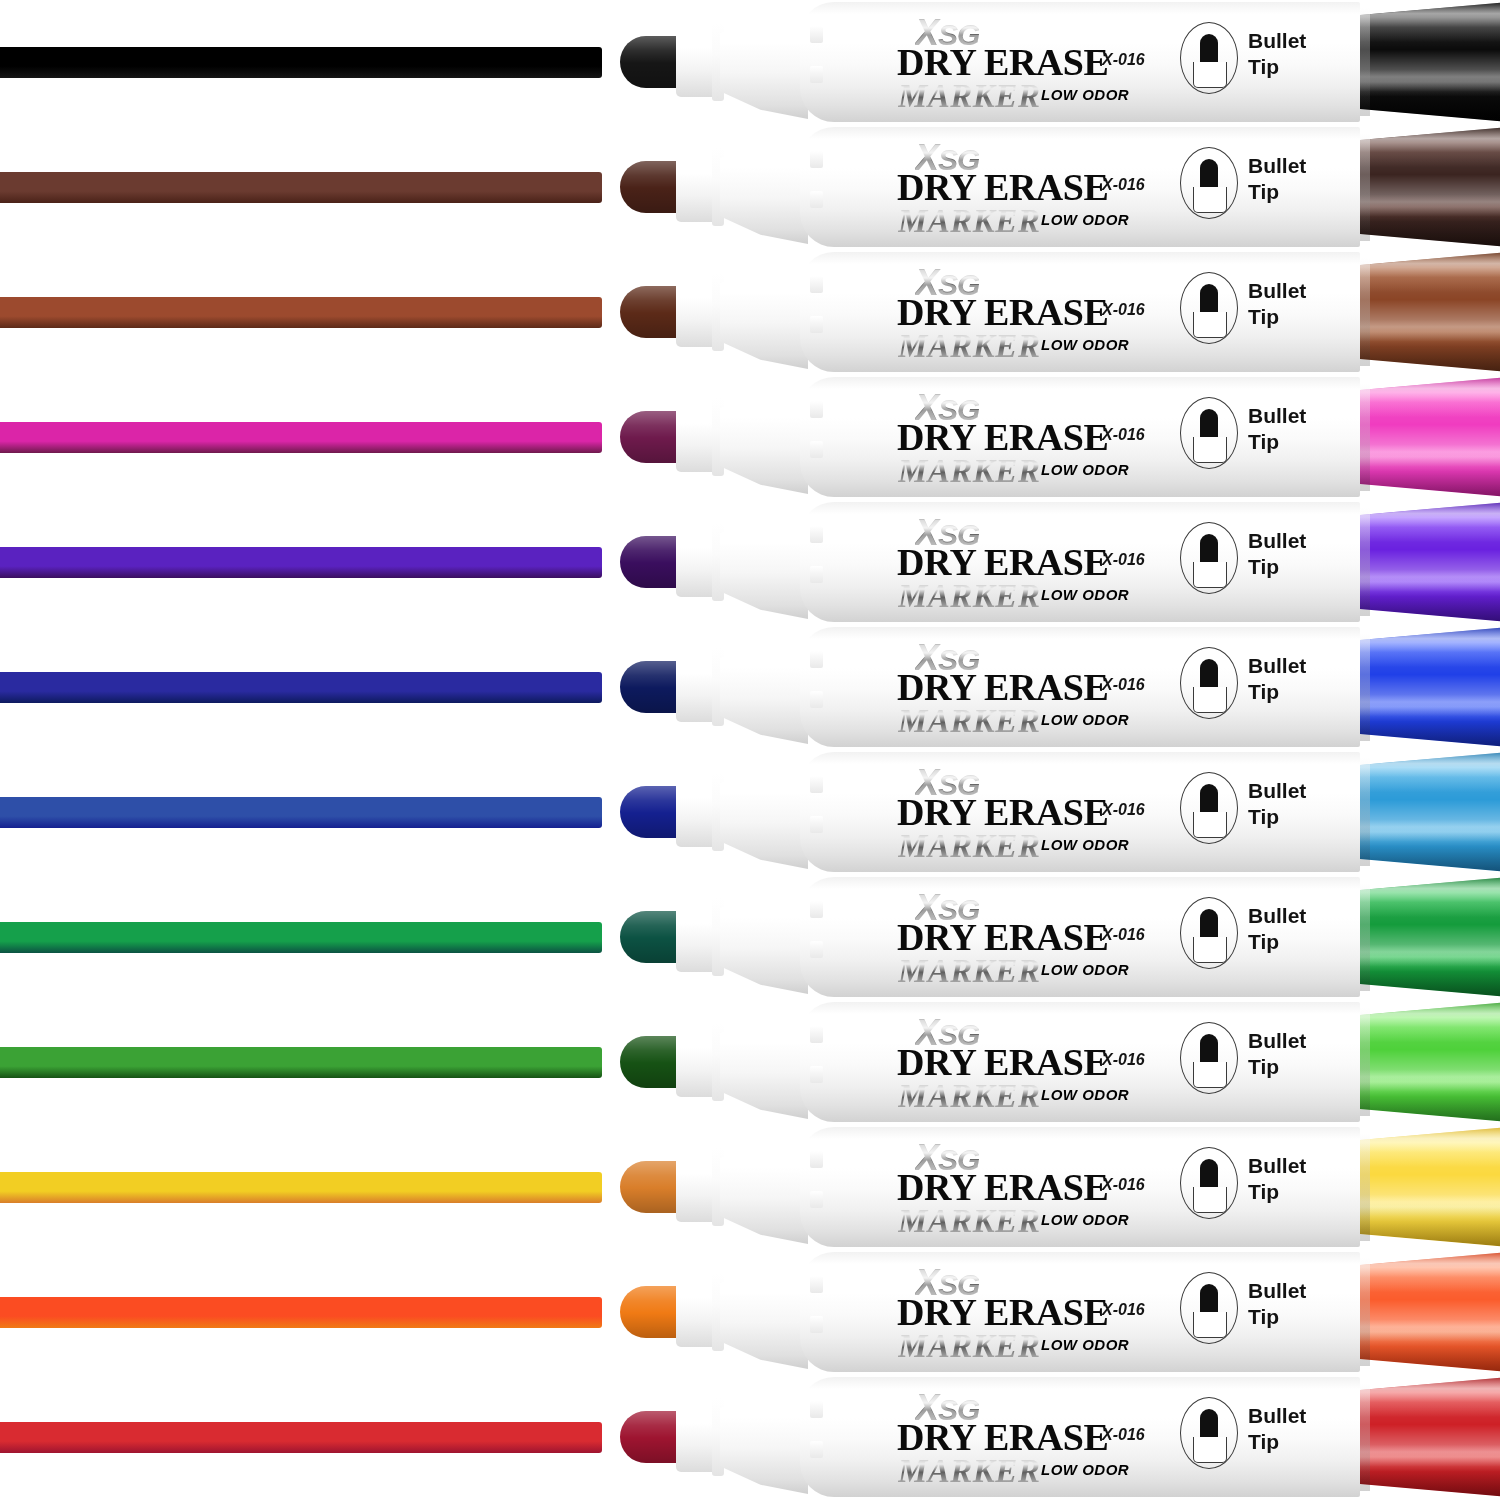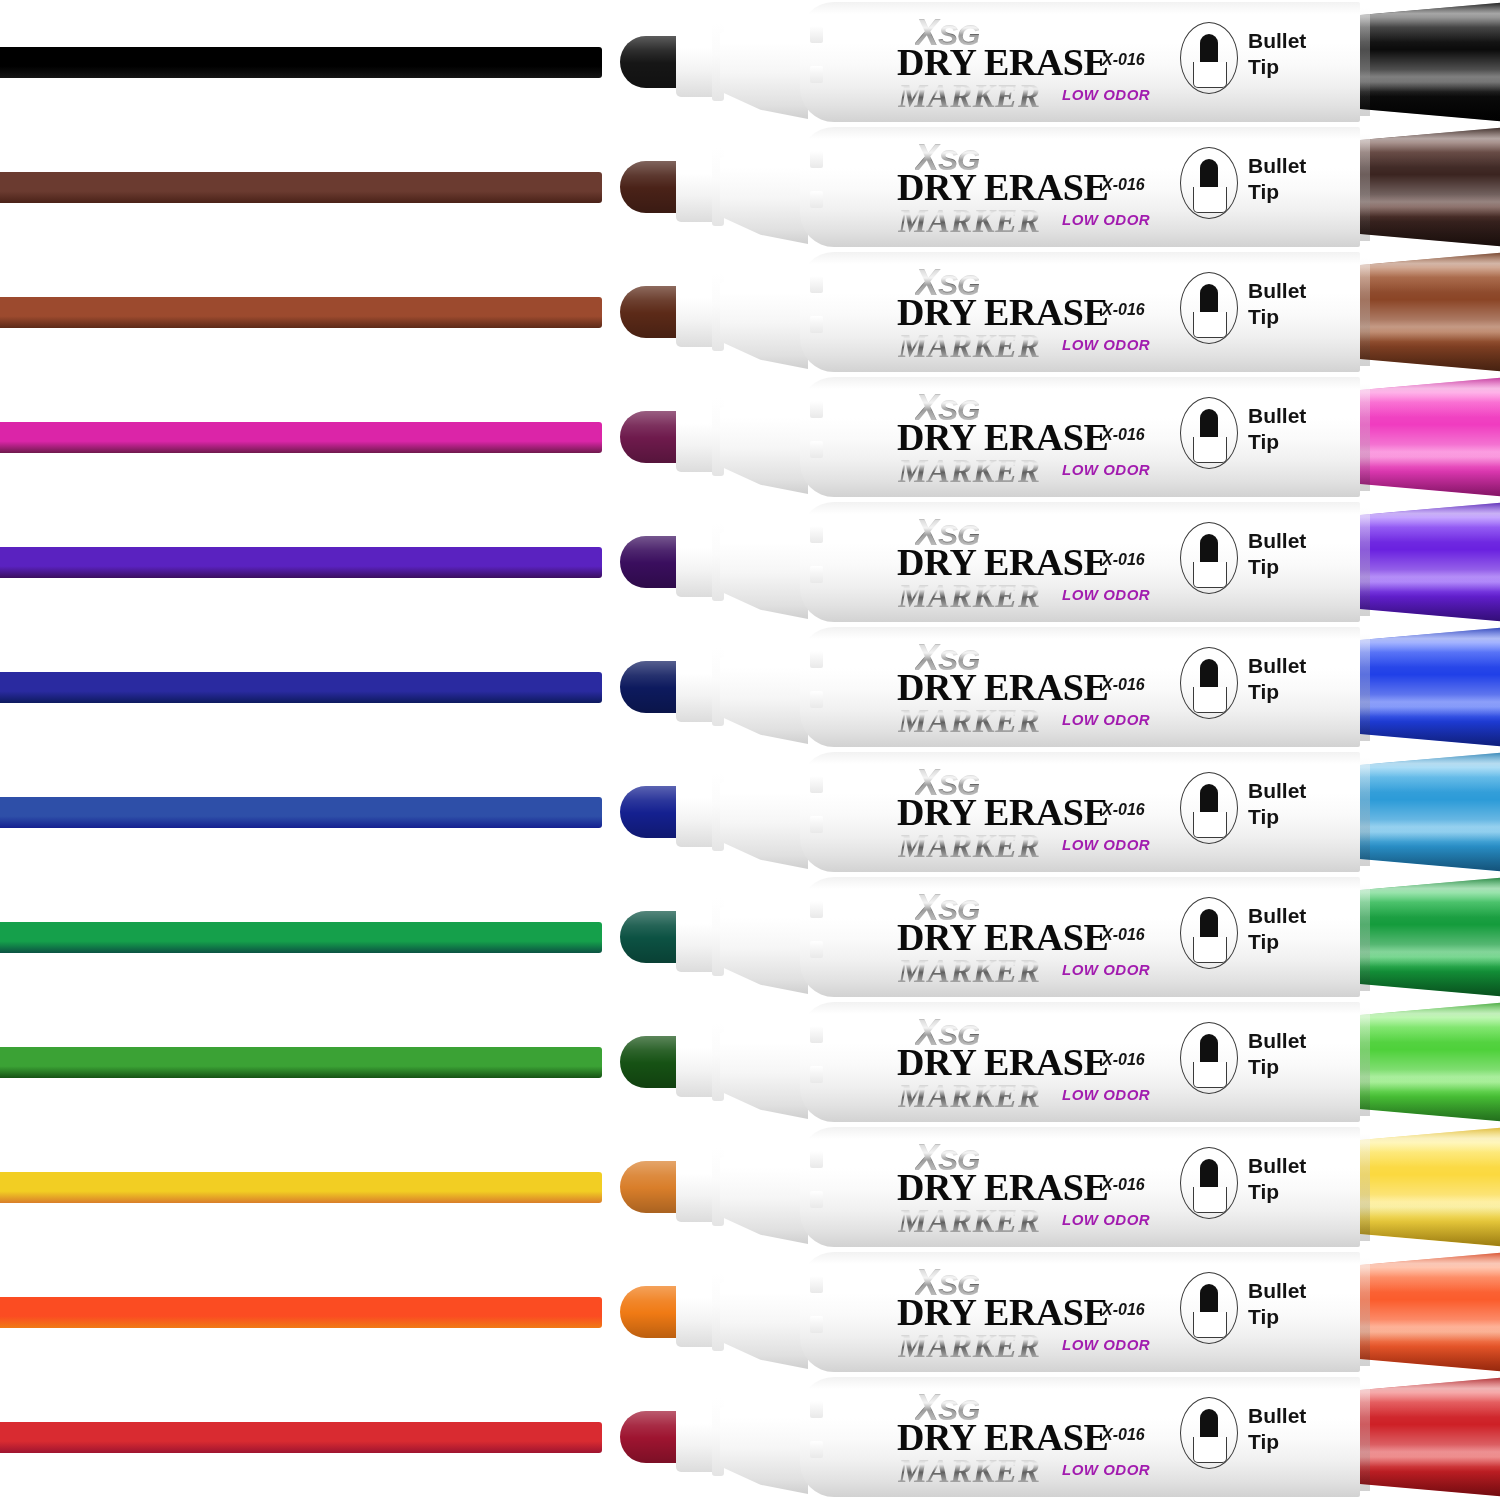--- a/index.html
+++ b/index.html
@@ -189,26 +189,26 @@
     position:absolute;
     left:482px; top:51px;
     font-family:"Liberation Sans", sans-serif;
     font-style:italic;
     font-weight:bold;
     font-size:16px;
     color:#151515;
   }
   .odor{
     position:absolute;
-    left:442px; top:86px;
+    left:421px; top:86px;
     font-family:"Liberation Sans", sans-serif;
     font-style:italic;
     font-weight:bold;
     font-size:15px;
-    color:#a21caf;
+    color:#000000;
     letter-spacing:0.5px;
   }
 
   
   .tip-badge{position:absolute;left:560px;top:22px;width:58px;height:72px;}
   .tip-circle{
     position:absolute;inset:0;
     border:1.5px solid #3a3a3a;
     border-radius:50%;
     background:transparent;

